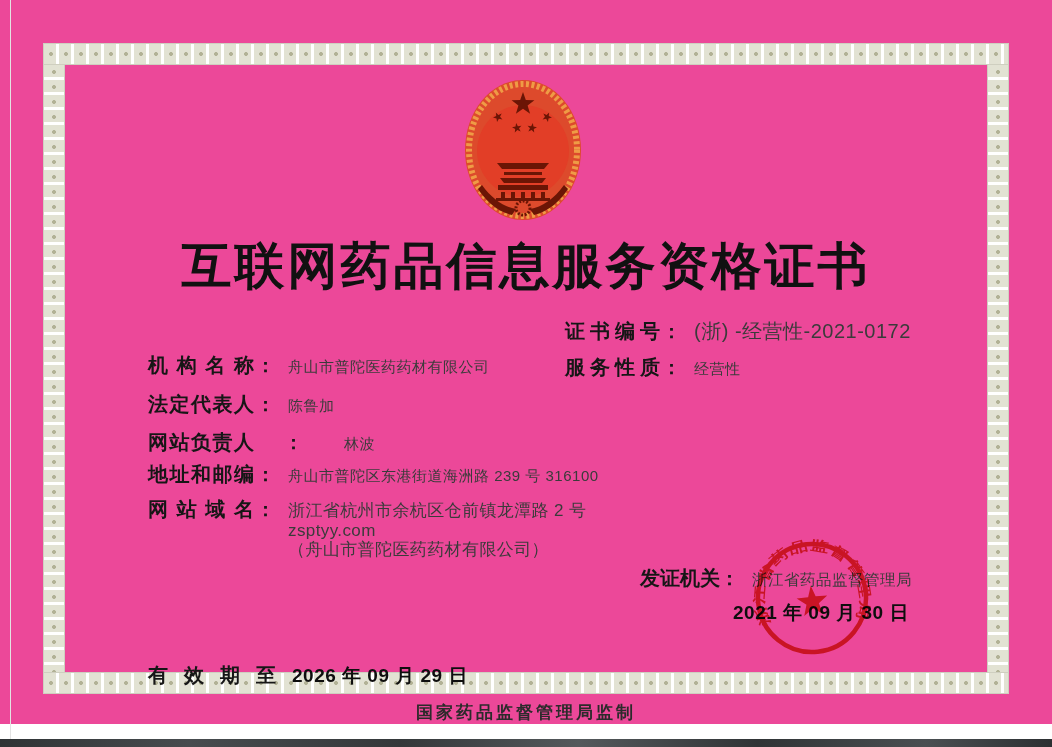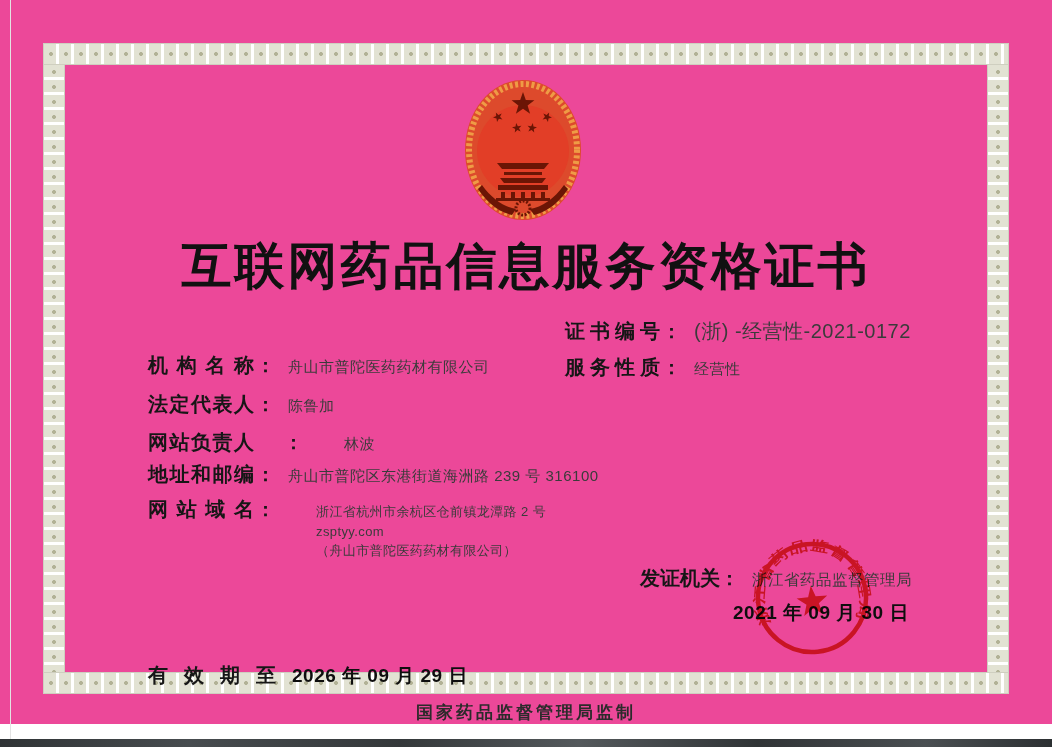--- a/index.html
+++ b/index.html
@@ -35,21 +35,21 @@
   .title{position:absolute;left:0;right:0;top:233px;margin:0;text-align:center;
          font-size:50px;font-weight:900;letter-spacing:3px;color:#111111;}
   .row{position:absolute;display:flex;align-items:baseline;white-space:nowrap;}
   .lbl{display:inline-block;text-align:justify;text-align-last:justify;
        font-weight:700;font-size:20px;color:#161616;}
   .w106{width:106px}.w95{width:95px}.w78{width:78px}.w128{width:128px}
   .colon{font-weight:700;font-size:19px;color:#161616;margin-left:2px;}
   .val{font-size:15px;color:#3b3b3b;margin-left:13px;letter-spacing:.5px;}
   .val.sm{font-size:20px;}
   .lines{margin-left:13px;}
-  .lines span{display:block;font-size:13px;color:#3b3b3b;line-height:19.5px;letter-spacing:.4px;margin-left:28px;}
+  .lines span{display:block;font-size:17px;color:#3b3b3b;line-height:19.5px;letter-spacing:.4px;}
   .date{font-weight:800;font-size:19px;color:#0e0e0e;letter-spacing:.5px;}
   .date.inrow{margin-left:16px;}
   .issue-date{position:absolute;left:733px;top:600px;z-index:1;}
   .footer{position:absolute;left:0;right:0;top:701px;text-align:center;margin:0;
           font-family:"Liberation Serif","DejaVu Serif",serif;font-weight:700;
           font-size:17px;letter-spacing:3px;color:#2b2b2b;}
 </style>
 </head>
 <body>
 

